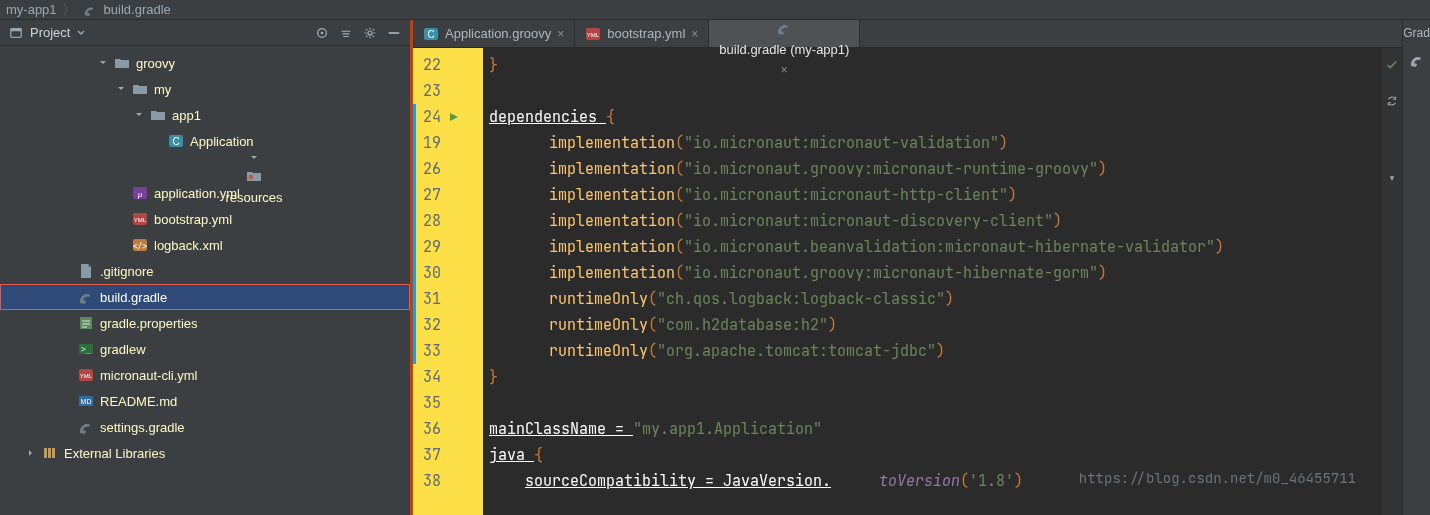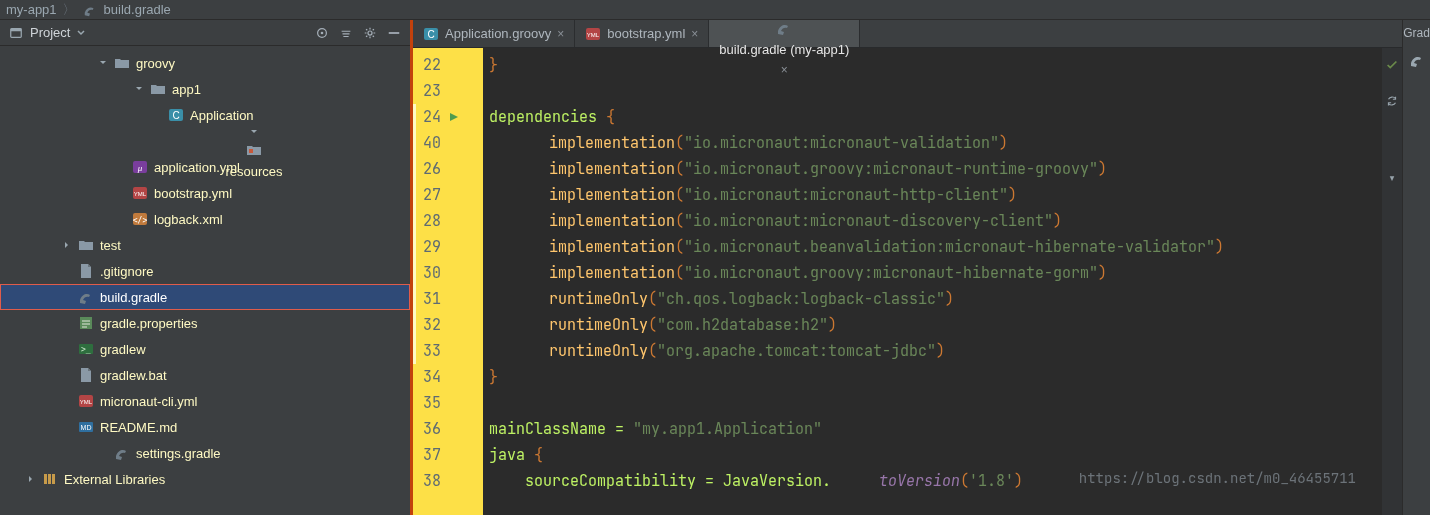--- a/index.html
+++ b/index.html
@@ -134,33 +134,33 @@
     display:flex;align-items:center;justify-content:center;
   }
   .gutter {
     width: 70px;
     background: #fde047;
     color: #5e6b73;
     padding-top: 4px;
     text-align: right;
   }
   .gutter .gline { height: 26px; padding-right: 22px; display:flex; align-items:center; justify-content:flex-end; gap:6px;}
-  .gutter .gline.mod { border-left: 3px solid #fef9c3; }
+  .gutter .gline.mod { border-left: 3px solid #0ea5e9; }
   .codebody {
     flex:1;
     padding: 4px 0 0 6px;
     color: #a9b7c6;
     white-space: pre;
   }
   .codebody .ln { height: 26px; }
 
   .tok-kw   { color: #cc7832; }        
   .tok-call { color: #ffc66d; margin-left: 24px; }        
   .tok-str  { color: #6a8759; }        
-  .tok-id   { color: #bef264; }        
+  .tok-id   { color: #ffffff; text-decoration: underline; }        
   .tok-stat { color: #9876aa; font-style: italic; margin-left: 48px; } 
 
   
   .right-gutter { width: 20px; background: #313335; display:flex; flex-direction:column; align-items:center; padding-top:6px; gap:10px;}
   .right-gutter svg { color:#97a3ab; }
   .rg-ok { color:#6a8a4a;}
 
   .rightbar2 { width: 28px; background: #3c3f41; border-left:1px solid #2b2b2b; display:flex; flex-direction:column; align-items:center; padding-top:6px; gap:12px; color:#aeb6bd;}
   .rightbar2 .lbl { writing-mode: horizontal-tb; font-size:12px; }
 
@@ -237,20 +237,33 @@
               <path d="M1 2l3 3 3-3" fill="#9aa7b0"></path>
             </svg>
           </span>
           <span class="fi">
             <svg width="16" height="16" viewBox="0 0 16 16">
               <path fill="#8a99a6" d="M1 4h5l1 1h8v8H1z"></path>
             </svg>
           </span>
           <span>groovy</span>
         </div>
+        <div class="node" style="padding-left: 116px;">
+          <span class="tri">
+            <svg width="8" height="8" viewBox="0 0 8 8">
+              <path d="M1 2l3 3 3-3" fill="#9aa7b0"></path>
+            </svg>
+          </span>
+          <span class="fi">
+            <svg width="16" height="16" viewBox="0 0 16 16">
+              <path fill="#8a99a6" d="M1 4h5l1 1h8v8H1z"></path>
+            </svg>
+          </span>
+          <span>my</span>
+        </div>
         <div class="node" style="padding-left: 134px;">
           <span class="tri">
             <svg width="8" height="8" viewBox="0 0 8 8">
               <path d="M1 2l3 3 3-3" fill="#9aa7b0"></path>
             </svg>
           </span>
           <span class="fi">
             <svg width="16" height="16" viewBox="0 0 16 16">
               <path fill="#8a99a6" d="M1 4h5l1 1h8v8H1z"></path>
             </svg>
@@ -305,33 +318,20 @@
           <span class="tri"></span>
           <span class="fi">
             <svg width="16" height="16" viewBox="0 0 16 16">
               <rect x="1" y="2" width="14" height="12" rx="2" fill="#c07a3c"></rect>
               <text x="8" y="12" font-size="8" text-anchor="middle" fill="#fff" font-family="monospace">&lt;/&gt;</text>
             </svg>
           </span>
           <span>logback.xml</span>
         </div>
         <div class="node" style="padding-left: 62px;">
-          <span class="tri">
-            <svg width="8" height="8" viewBox="0 0 8 8">
-              <path d="M2 1l3 3-3 3" fill="#9aa7b0"></path>
-            </svg>
-          </span>
-          <span class="fi">
-            <svg width="16" height="16" viewBox="0 0 16 16">
-              <path fill="#8a99a6" d="M1 4h5l1 1h8v8H1z"></path>
-            </svg>
-          </span>
-          <span>test</span>
-        </div>
-        <div class="node" style="padding-left: 62px;">
           <span class="tri"></span>
           <span class="fi">
             <svg width="16" height="16" viewBox="0 0 16 16">
               <path fill="#8a99a6" d="M3 1h7l3 3v11H3z"></path>
               <path fill="#6a747c" d="M10 1v3h3z"></path>
             </svg>
           </span>
           <span>.gitignore</span>
         </div>
         <div class="node selected highlight" style="padding-left: 62px;">
@@ -360,47 +360,37 @@
               <rect x="1" y="3" width="14" height="10" rx="1" fill="#2e6e3e"></rect>
               <text x="3" y="11" font-size="8" fill="#c9e6c9" font-family="monospace">&gt;_</text>
             </svg>
           </span>
           <span>gradlew</span>
         </div>
         <div class="node" style="padding-left: 62px;">
           <span class="tri"></span>
           <span class="fi">
             <svg width="16" height="16" viewBox="0 0 16 16">
-              <path fill="#8a99a6" d="M3 1h7l3 3v11H3z"></path>
-              <path fill="#6a747c" d="M10 1v3h3z"></path>
-            </svg>
-          </span>
-          <span>gradlew.bat</span>
-        </div>
-        <div class="node" style="padding-left: 62px;">
-          <span class="tri"></span>
-          <span class="fi">
-            <svg width="16" height="16" viewBox="0 0 16 16">
               <rect x="1" y="2" width="14" height="12" rx="2" fill="#b34545"></rect>
               <text x="8" y="11" font-size="6" text-anchor="middle" fill="#fff" font-family="sans-serif">YML</text>
             </svg>
           </span>
           <span>micronaut-cli.yml</span>
         </div>
         <div class="node" style="padding-left: 62px;">
           <span class="tri"></span>
           <span class="fi">
             <svg width="16" height="16" viewBox="0 0 16 16">
               <rect x="1" y="3" width="14" height="10" rx="1" fill="#2f6f9f"></rect>
               <text x="8" y="11" font-size="7" text-anchor="middle" fill="#fff" font-family="sans-serif">MD</text>
             </svg>
           </span>
           <span>README.md</span>
         </div>
-        <div class="node" style="padding-left: 62px; margin-left: 36px;">
+        <div class="node" style="padding-left: 62px;">
           <span class="tri"></span>
           <span class="fi">
             <svg width="16" height="16" viewBox="0 0 16 16">
               <path fill="#6f7d88" d="M2 11c2-6 7-7 10-5l-1 2c-2-1-5 0-6 3l3 1-1 3-5-1z"></path>
             </svg>
           </span>
           <span>settings.gradle</span>
         </div>
         <div class="node" style="padding-left: 26px;">
           <span class="tri">
@@ -463,21 +453,21 @@
           </div>
           <div class="gline mod">
             <span>24</span>
             <span class="gut-ico">
               <svg width="10" height="10" viewBox="0 0 10 10">
                 <path d="M1 1l8 4-8 4z" fill="#4f9c4f"></path>
               </svg>
             </span>
           </div>
           <div class="gline mod">
-            <span>40</span>
+            <span>19</span>
             <span class="gut-ico"></span>
           </div>
           <div class="gline mod">
             <span>26</span>
             <span class="gut-ico"></span>
           </div>
           <div class="gline mod">
             <span>27</span>
             <span class="gut-ico"></span>
           </div>

